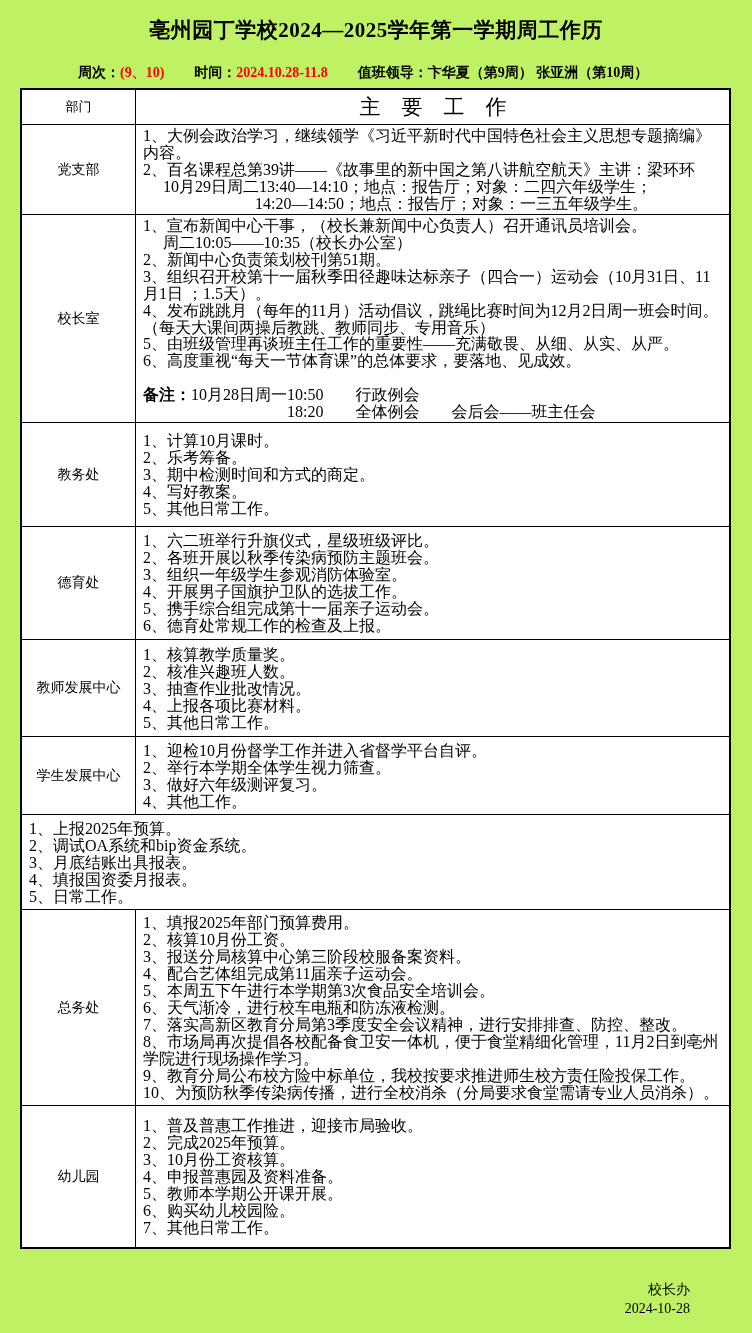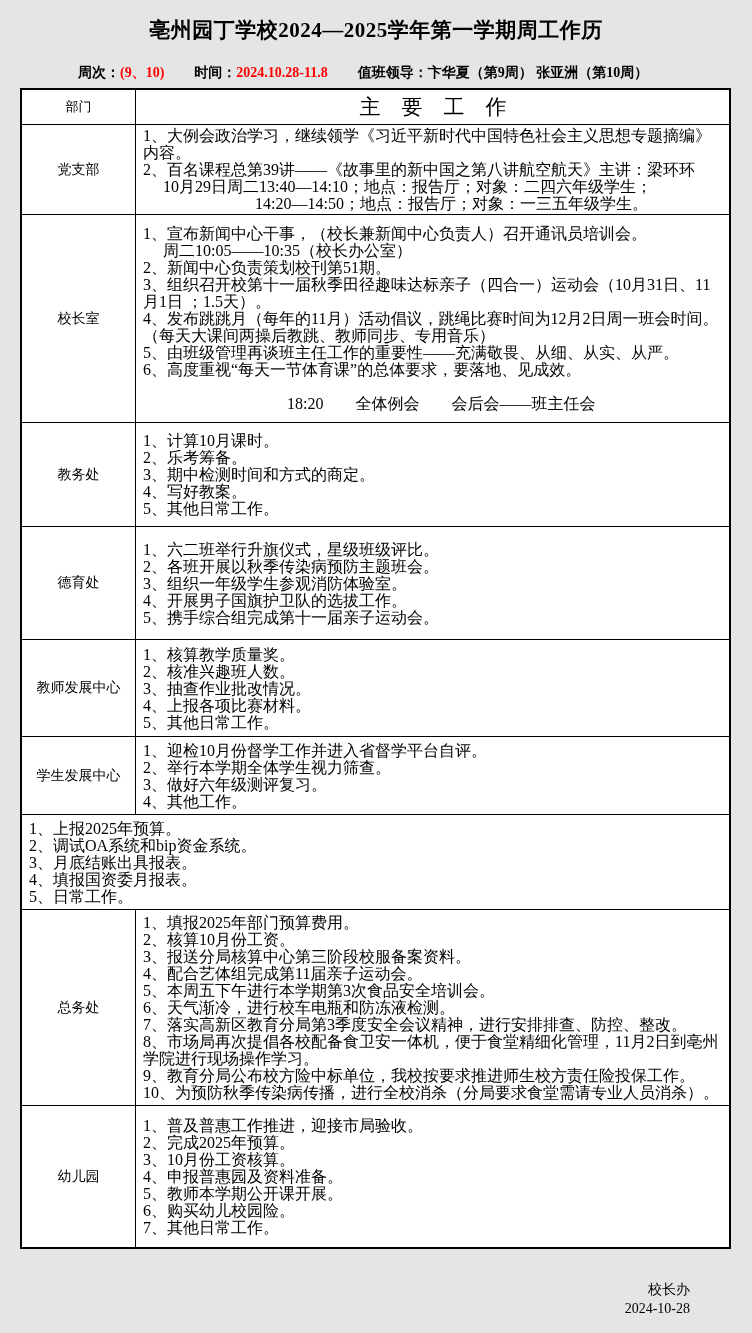--- a/index.html
+++ b/index.html
@@ -1,18 +1,18 @@
 <!DOCTYPE html>
 <html><head>
 <meta charset="utf-8">
 <style>
   * { margin:0; padding:0; box-sizing:border-box; }
   html,body { background:#fff; }
   .page {
-    position:relative; width:752px; height:1333px; background:#e5e5e5;
+    position:relative; width:752px; height:1333px; background:#bef264;
     font-family:"Liberation Serif","DejaVu Serif",serif; color:#000;
   }
   .title {
     padding-top:16px; text-align:center;
     font-size:21px; font-weight:bold; letter-spacing:0.5px;
   }
   .info-line {
     margin-top:20px; padding-left:78px;
     font-size:14px; font-weight:bold; white-space:nowrap;
   }
@@ -69,20 +69,21 @@
           <div class="dept-cell">校长室</div>
           <div class="content-cell">
             <div class="line">1、宣布新闻中心干事，（校长兼新闻中心负责人）召开通讯员培训会。</div>
             <div class="line">　 周二10:05——10:35（校长办公室）</div>
             <div class="line">2、新闻中心负责策划校刊第51期。</div>
             <div class="line">3、组织召开校第十一届秋季田径趣味达标亲子（四合一）运动会（10月31日、11月1日 ；1.5天）。</div>
             <div class="line">4、发布跳跳月（每年的11月）活动倡议，跳绳比赛时间为12月2日周一班会时间。（每天大课间两操后教跳、教师同步、专用音乐）</div>
             <div class="line">5、由班级管理再谈班主任工作的重要性——充满敬畏、从细、从实、从严。</div>
             <div class="line">6、高度重视“每天一节体育课”的总体要求，要落地、见成效。</div>
             <div class="line"></div>
+            <div class="line"><b>备注：</b>10月28日周一10:50　　行政例会</div>
             <div class="line">　　　　　　　　　18:20　　全体例会　　会后会——班主任会</div>
           </div>
         </div>
         <div class="trow" style="height: 104px;">
           <div class="dept-cell">教务处</div>
           <div class="content-cell">
             <div class="line">1、计算10月课时。</div>
             <div class="line">2、乐考筹备。</div>
             <div class="line">3、期中检测时间和方式的商定。</div>
             <div class="line">4、写好教案。</div>
@@ -90,20 +91,21 @@
           </div>
         </div>
         <div class="trow" style="height: 113px;">
           <div class="dept-cell">德育处</div>
           <div class="content-cell">
             <div class="line">1、六二班举行升旗仪式，星级班级评比。</div>
             <div class="line">2、各班开展以秋季传染病预防主题班会。</div>
             <div class="line">3、组织一年级学生参观消防体验室。</div>
             <div class="line">4、开展男子国旗护卫队的选拔工作。</div>
             <div class="line">5、携手综合组完成第十一届亲子运动会。</div>
+            <div class="line">6、德育处常规工作的检查及上报。</div>
           </div>
         </div>
         <div class="trow" style="height: 97px;">
           <div class="dept-cell">教师发展中心</div>
           <div class="content-cell">
             <div class="line">1、核算教学质量奖。</div>
             <div class="line">2、核准兴趣班人数。</div>
             <div class="line">3、抽查作业批改情况。</div>
             <div class="line">4、上报各项比赛材料。</div>
             <div class="line">5、其他日常工作。</div>

